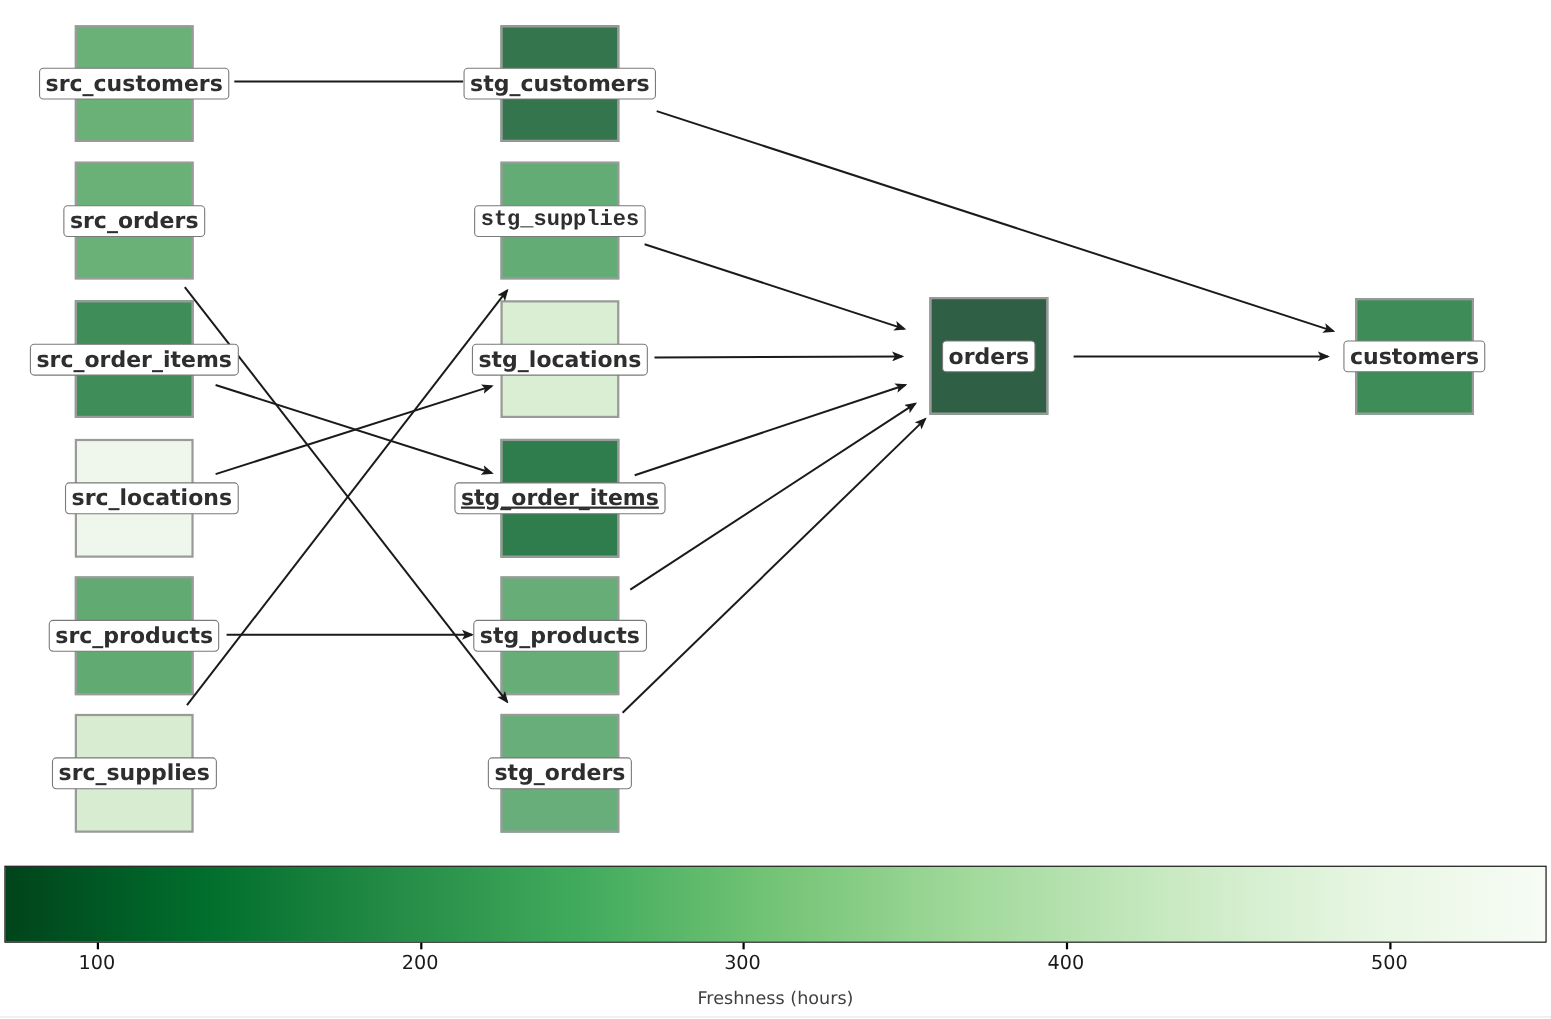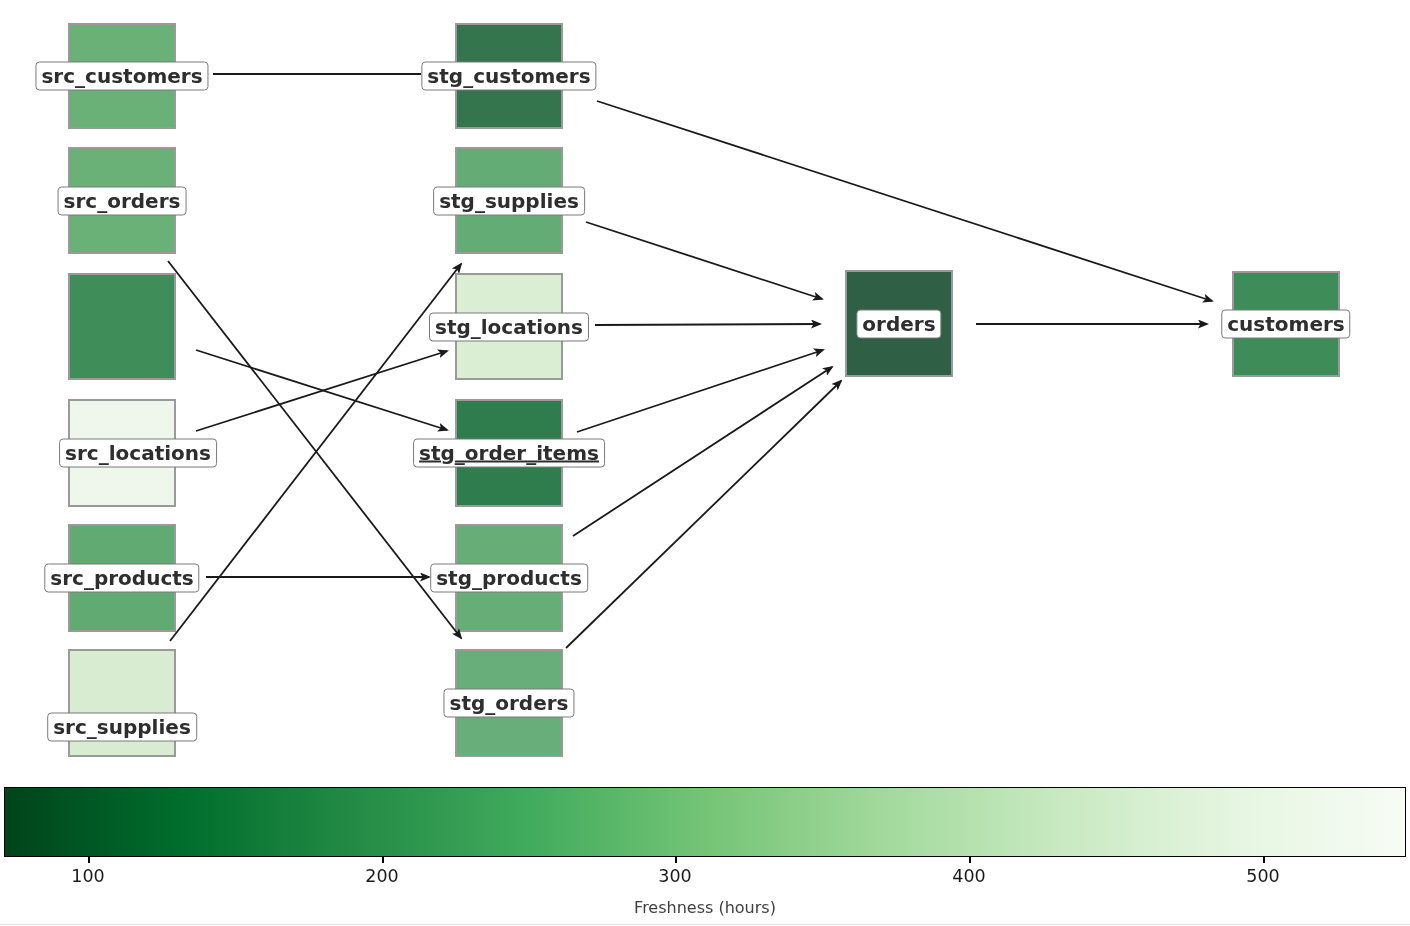--- a/index.html
+++ b/index.html
@@ -111,25 +111,26 @@
         <line x1="577" y1="432" x2="823" y2="350" stroke="#1a1a1a" stroke-width="1.8" marker-end="url(#arrowhead)"></line>
         <line x1="573" y1="536" x2="832" y2="367" stroke="#1a1a1a" stroke-width="1.8" marker-end="url(#arrowhead)"></line>
         <line x1="566" y1="648" x2="841" y2="381" stroke="#1a1a1a" stroke-width="1.8" marker-end="url(#arrowhead)"></line>
         <line x1="976" y1="324" x2="1207" y2="324" stroke="#1a1a1a" stroke-width="1.8" marker-end="url(#arrowhead)"></line>
       </g>
   </svg>
 
   <div id="labels-layer">
       <div class="node-label" style="left: 122px; top: 76px;">src_customers</div>
       <div class="node-label" style="left: 122px; top: 200.5px;">src_orders</div>
+      <div class="node-label" style="left: 122px; top: 326.5px;">src_order_items</div>
       <div class="node-label" style="left: 122px; top: 453px; margin-left: 16px;">src_locations</div>
       <div class="node-label" style="left: 122px; top: 578px; text-align: right;">src_products</div>
-      <div class="node-label" style="left: 122px; top: 703px; margin-top: 24px;">src_supplies</div>
+      <div class="node-label" style="left: 122px; top: 703px;">src_supplies</div>
       <div class="node-label" style="left: 509px; top: 76px;">stg_customers</div>
-      <div class="node-label" style="left: 509px; top: 200.5px;">stg_supplies</div>
+      <div class="node-label" style="left: 509px; top: 200.5px; font-family: Liberation Mono, monospace;">stg_supplies</div>
       <div class="node-label" style="left: 509px; top: 326.5px;">stg_locations</div>
       <div class="node-label" style="left: 509px; top: 453px; text-decoration: underline;">stg_order_items</div>
       <div class="node-label" style="left: 509px; top: 578px;">stg_products</div>
       <div class="node-label" style="left: 509px; top: 703px;">stg_orders</div>
       <div class="node-label" style="left: 899px; top: 323.5px;">orders</div>
       <div class="node-label" style="left: 1286px; top: 324px;">customers</div>
     </div>
 
   <div id="colorbar-rect" style="left: 4px; top: 787px; width: 1402px; height: 70px; background: linear-gradient(to right, rgb(0, 68, 27), rgb(0, 109, 44), rgb(35, 139, 69), rgb(65, 171, 93), rgb(116, 196, 118), rgb(161, 217, 155), rgb(199, 233, 192), rgb(229, 245, 224), rgb(247, 252, 245));"></div>
   <div id="cbar-ticks">

